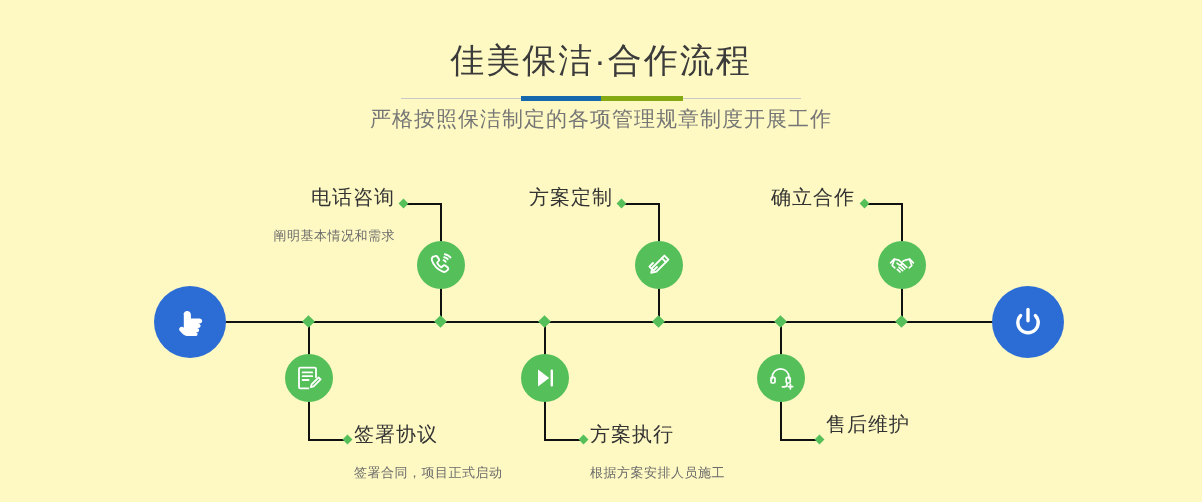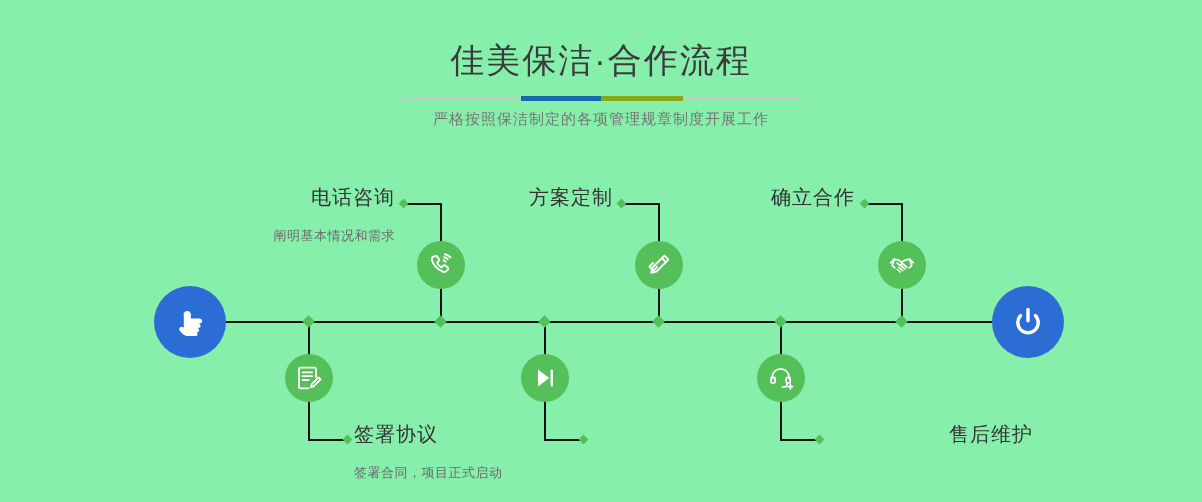--- a/index.html
+++ b/index.html
@@ -8,21 +8,21 @@
     background: #ffffff;
   }
   body {
     font-family: "Liberation Sans", "DejaVu Sans", sans-serif;
     -webkit-font-smoothing: antialiased;
   }
   #stage {
     position: relative;
     width: 1202px;
     height: 502px;
-    background: #86efac;
+    background: #fef9c3;
     overflow: hidden;
   }
 
   
   .header {
     position: absolute;
     left: 0;
     top: 0;
     width: 1202px;
     text-align: center;
@@ -69,21 +69,21 @@
     width: 82px;
     height: 5px;
     background: #84a913;
   }
   .sub-title {
     position: absolute;
     left: 0;
     top: 107px;
     width: 1202px;
     text-align: center;
-    font-size: 15px;
+    font-size: 21px;
     line-height: 24px;
     color: #767676;
     letter-spacing: 1px;
   }
 
   
   .axis {
     position: absolute;
     left: 190px;
     top: 321px;
@@ -314,20 +314,22 @@
       <span>
         <svg width="28" height="28" viewBox="0 0 28 28" aria-hidden="true">
           <g fill="#ffffff">
             <path d="M7.0 5.4l11.2 8.6L7.0 22.6z"></path>
             <rect x="19.6" y="5.4" width="2.4" height="17.2" rx="1.0"></rect>
           </g>
         </svg>
       </span>
     </div>
     <div class="label left-align" style="left:590px; top:423px; width:300px;">
+      <div class="ttl">方案执行</div>
+      <div class="desc">根据方案安排人员施工</div>
     </div>
   </div>
 
   <div class="node">
     <div class="diamond" style="left:776px; top:317px;"></div>
     <div class="vline" style="left:780px; top:321px; height:119px;"></div>
     <div class="hline" style="left:780px; top:439px; width:38px;"></div>
     <div class="diamond small" style="left:816px; top:436px;"></div>
     <div class="circle" style="left:757px; top:354px;">
       <span>
@@ -336,18 +338,18 @@
             <path d="M5.2 14.6v-1.4a8.4 8.4 0 0 1 16.8 0v1.4"></path>
             <path d="M5.2 13.4h1.6a1.2 1.2 0 0 1 1.2 1.2v3.2a1.2 1.2 0 0 1-1.2 1.2H5.2a1.2 1.2 0 0 1-1.2-1.2v-3.2a1.2 1.2 0 0 1 1.2-1.2z"></path>
             <path d="M20.4 13.4H22a1.2 1.2 0 0 1 1.2 1.2v3.2a1.2 1.2 0 0 1-1.2 1.2h-1.6a1.2 1.2 0 0 1-1.2-1.2v-3.2a1.2 1.2 0 0 1 1.2-1.2z"></path>
             <path d="M20.0 19.6v0.8a2.4 2.4 0 0 1-2.4 2.4h-2.2"></path>
             <path d="M21.2 22.6h4.4"></path>
             <path d="M23.4 20.4v4.4"></path>
           </g>
         </svg>
       </span>
     </div>
-    <div class="label left-align" style="left:826px; top:423px; width:330px;text-align:center;">
+    <div class="label left-align" style="left:826px; top:413px; width:330px;">
       <div class="ttl">售后维护</div>
     </div>
   </div>
 
 </div>
 
 </body></html>

